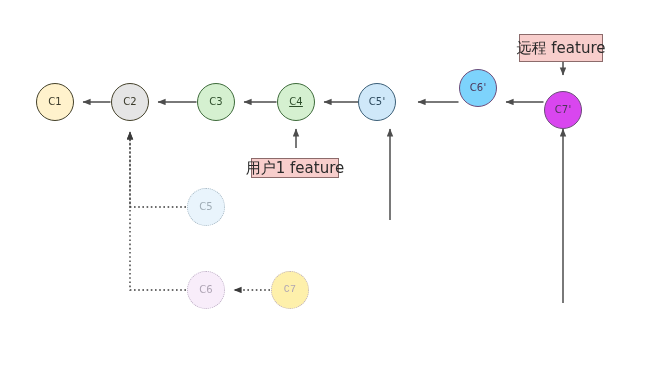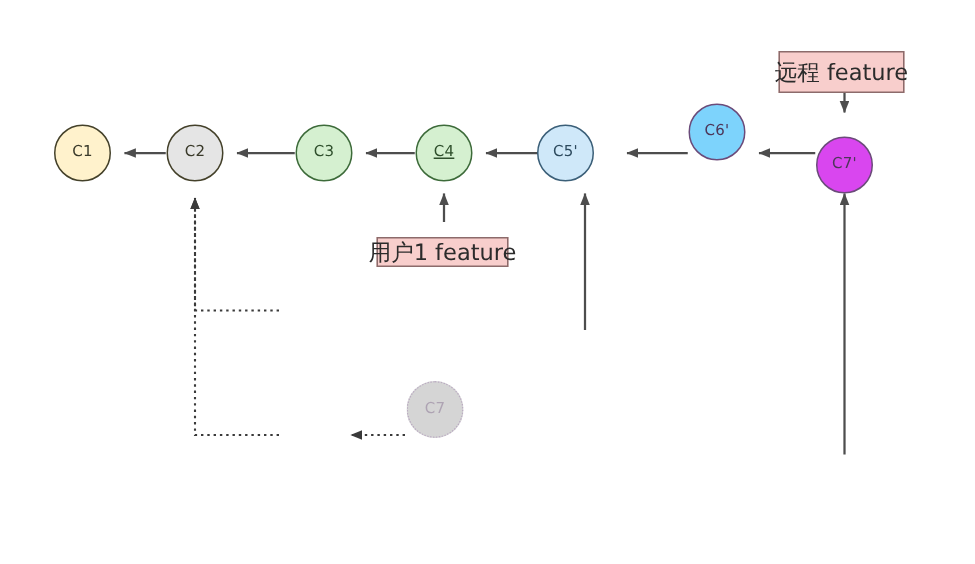--- a/index.html
+++ b/index.html
@@ -118,23 +118,29 @@
   </div>
 
   <div class="node solid" style="left:459px; top:69px; width:38px; height:38px; background:#7dd3fc; border-color:#6b4b7a; color:#4d3659;">
     <span>C6'</span>
   </div>
 
   <div class="node solid" style="left:544px; top:91px; width:38px; height:38px; background:#d946ef; border-color:#6b4b7a; color:#4d3659;">
     <span>C7'</span>
   </div>
 
+  <div class="node ghost" style="left:187px; top:188px; width:38px; height:38px; background:#cfe8f9; border-color:#3b5f78; color:#2d4a5e;">
+    <span>C5</span>
+  </div>
 
+  <div class="node ghost" style="left:187px; top:271px; width:38px; height:38px; background:#f0d9f6; border-color:#6b4b7a; color:#4d3659;">
+    <span>C6</span>
+  </div>
 
-  <div class="node ghost" style="left:271px; top:254px; width:38px; height:38px; background:#a3a3a3; border-color:#6b4b7a; color:#4d3659;">
+  <div class="node ghost" style="left:271px; top:271px; width:38px; height:38px; background:#fde047; border-color:#6b4b7a; color:#4d3659;font-family:Liberation Mono, monospace;">
     <span>C7</span>
   </div>
 
   <div class="label-box" style="left:519px; top:34px; width:84px; height:28px;">远程 feature</div>
 
   <div class="label-box" style="left:251px; top:148px; width:88px; height:20px;margin-top:10px;">用户1 feature</div>
 
 
 
 </div>

